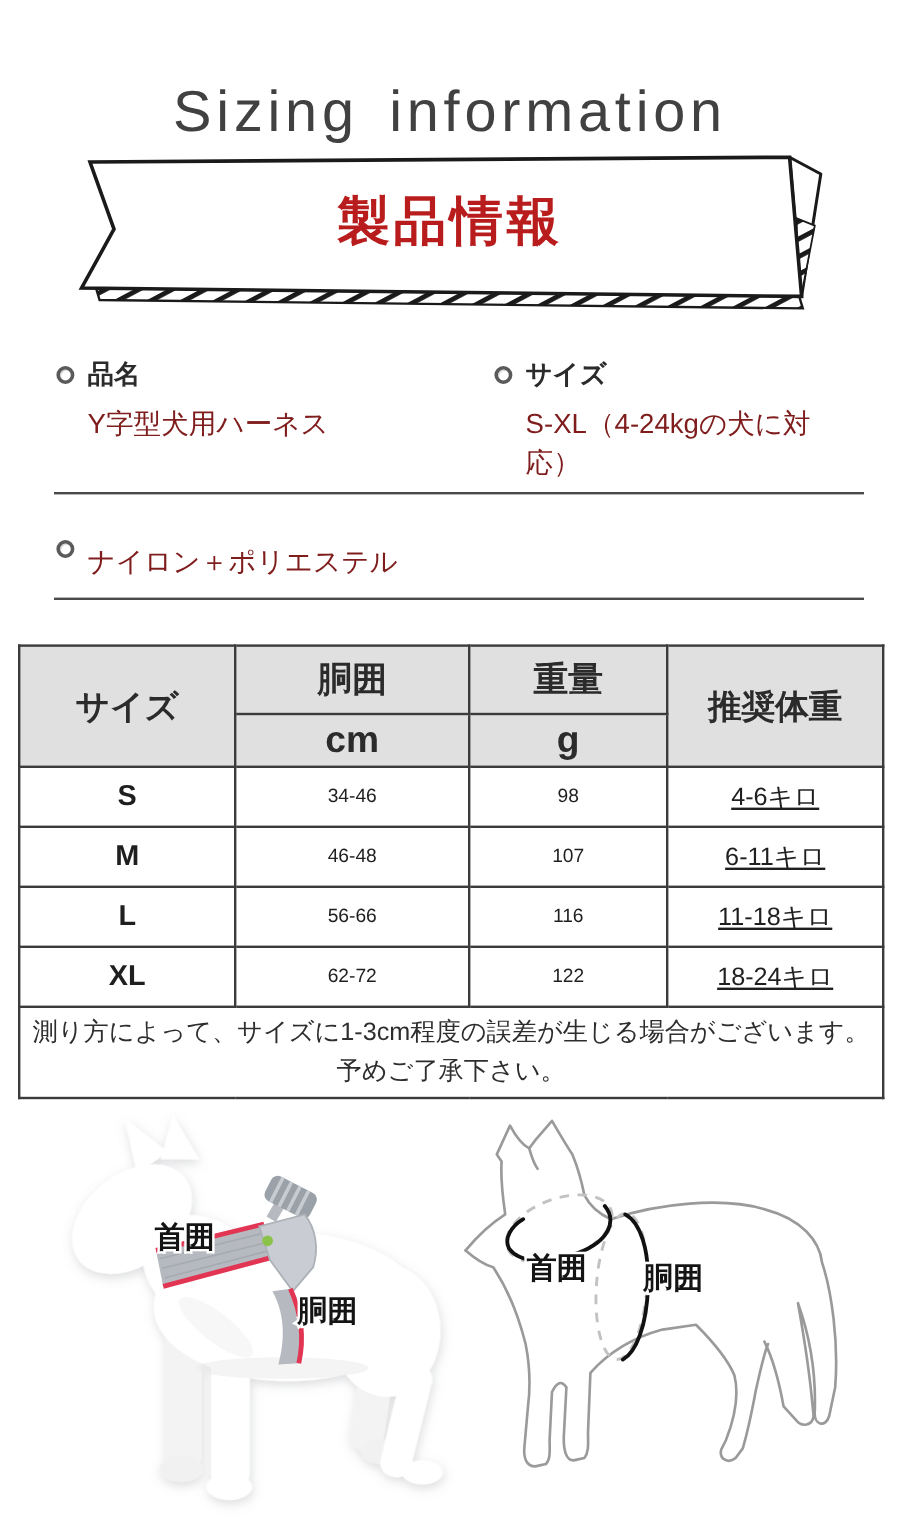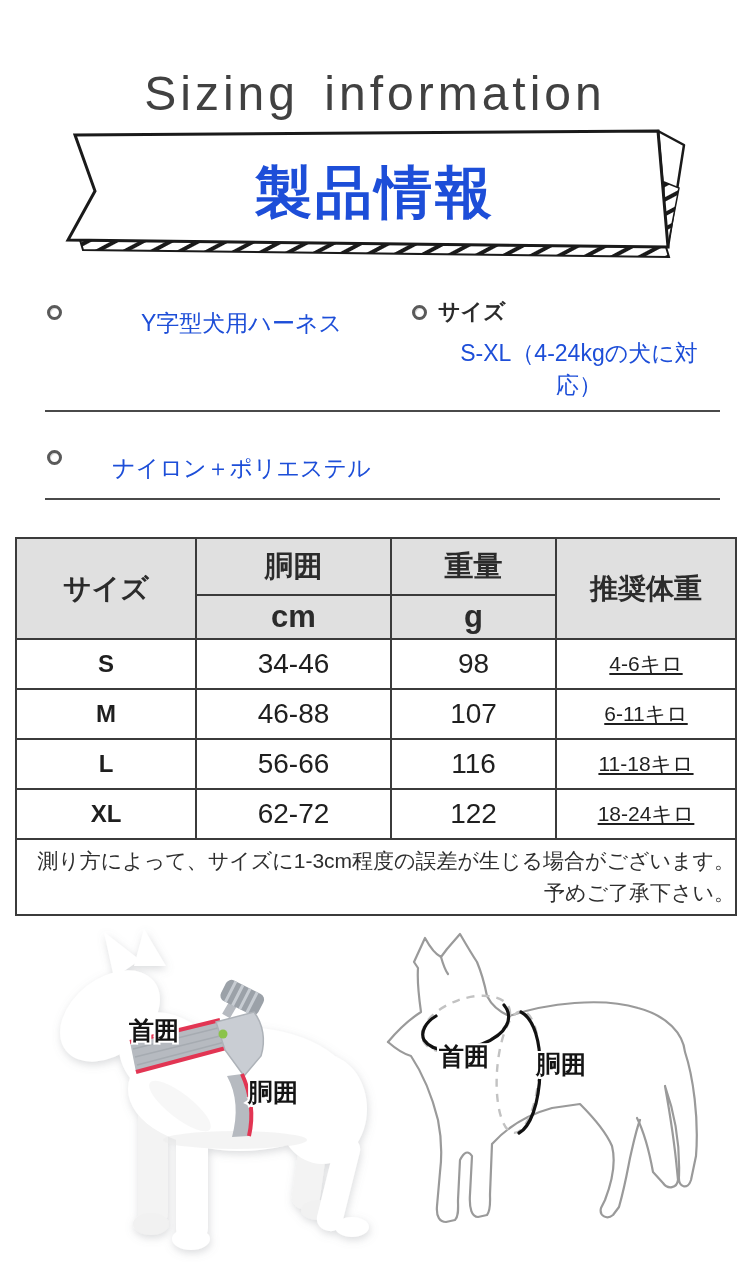--- a/index.html
+++ b/index.html
@@ -9,49 +9,49 @@
   }
   
   .title-en{
     position:absolute;top:62px;left:0;width:750px;text-align:center;
     font-size:48px;font-weight:300;color:#414141;letter-spacing:4px;word-spacing:8px;
   }
   .ribbon-wrap{position:absolute;left:55px;top:120px;width:650px;height:140px;}
   .ribbon-title{
     position:absolute;left:55px;top:151px;width:640px;text-align:center;
     font-family:"DejaVu Serif","Liberation Serif",serif;font-weight:700;
-    font-size:57px;color:#1d4ed8;letter-spacing:3px;
+    font-size:44px;color:#b91c1c;letter-spacing:3px;
   }
   
   .details{position:absolute;left:45px;top:283px;width:675px;}
   .detail-row{
     display:grid;grid-template-columns:365px 1fr;
     border-bottom:2px solid #4a4a4a;
   }
   .detail-row.r1{padding:10px 0 9px 0;}
   .detail-row.r2{padding:30px 0 14px 0;}
   .detail-item{position:relative;padding-left:28px;}
   .bullet{
     position:absolute;left:2px;top:8px;width:9px;height:9px;border-radius:50%;
     border:3px solid #5a5a5a;background:#fff;box-shadow:inset 1px 1px 0 rgba(0,0,0,.15);
   }
   .detail-label{font-size:22px;font-weight:700;color:#2b2b2b;line-height:30px;}
-  .detail-value{font-size:23px;color:#1d4ed8;line-height:32px;margin-top:10px;text-align:center;}
+  .detail-value{font-size:23px;color:#7f1d1d;line-height:32px;margin-top:10px;}
   
   .size-table{position:absolute;left:15px;top:533px;width:720px;border-collapse:collapse;table-layout:fixed;}
   .size-table th,.size-table td{border:2px solid #3b3b3b;text-align:center;vertical-align:middle;padding:0;}
   .size-table th{background:#e0e0e0;color:#2b2b2b;font-weight:700;}
   .th-main{font-size:29px;height:55px;}
   .th-span{font-size:28px;}
   .th-unit{font-size:31px;height:42px;}
   .td-size{font-size:24px;font-weight:700;height:48px;color:#1f1f1f;}
-  .td-num{font-size:28px;color:#1f1f1f;}
+  .td-num{font-size:16px;color:#1f1f1f;}
   .td-kilo{font-size:21px;color:#1f1f1f;text-decoration:underline;}
   .note-cell{height:74px;background:#fff;}
-  .note-line{font-size:21px;color:#2e2e2e;line-height:32px;text-align:right;}
+  .note-line{font-size:21px;color:#2e2e2e;line-height:32px;text-align:center;}
   
   .diagram{position:absolute;top:920px;left:0;width:750px;height:360px;}
   .dog-left{position:absolute;left:30px;top:0;}
   .dog-right{position:absolute;left:380px;top:0;}
   .bottom-divider{position:absolute;left:0;top:1277px;width:750px;height:2px;background:#dcdcdc;}
   svg text.dog-label{
     font-family:"Liberation Sans","DejaVu Sans",sans-serif;font-weight:700;font-size:25px;fill:#141414;
     paint-order:stroke;stroke:#ffffff;stroke-width:4px;text-anchor:middle;
   }
 </style>
@@ -78,20 +78,21 @@
 
       <path d="M20,11 L603,7 L613,123 L13,116 L40,67 Z" fill="#ffffff" stroke="#1a1a1a" stroke-width="3" stroke-linejoin="miter"></path>
     </svg>
   </div>
   <div class="ribbon-title">製品情報</div>
 
   <div class="details">
     <div class="detail-row r1">
       <div class="detail-item">
         <span class="bullet"></span>
+        <div class="detail-label">品名</div>
         <div class="detail-value">Y字型犬用ハーネス</div>
       </div>
       <div class="detail-item">
         <span class="bullet"></span>
         <div class="detail-label">サイズ</div>
         <div class="detail-value">S-XL（4-24kgの犬に対応）</div>
       </div>
     </div>
     <div class="detail-row r2">
       <div class="detail-item">
@@ -120,21 +121,21 @@
       <th class="th-unit">g</th>
     </tr>
     <tr>
       <td class="td-size">S</td>
       <td class="td-num">34-46</td>
       <td class="td-num">98</td>
       <td class="td-kilo">4-6キロ</td>
     </tr>
     <tr>
       <td class="td-size">M</td>
-      <td class="td-num">46-88</td>
+      <td class="td-num">46-48</td>
       <td class="td-num">107</td>
       <td class="td-kilo">6-11キロ</td>
     </tr>
     <tr>
       <td class="td-size">L</td>
       <td class="td-num">56-66</td>
       <td class="td-num">116</td>
       <td class="td-kilo">11-18キロ</td>
     </tr>
     <tr>

